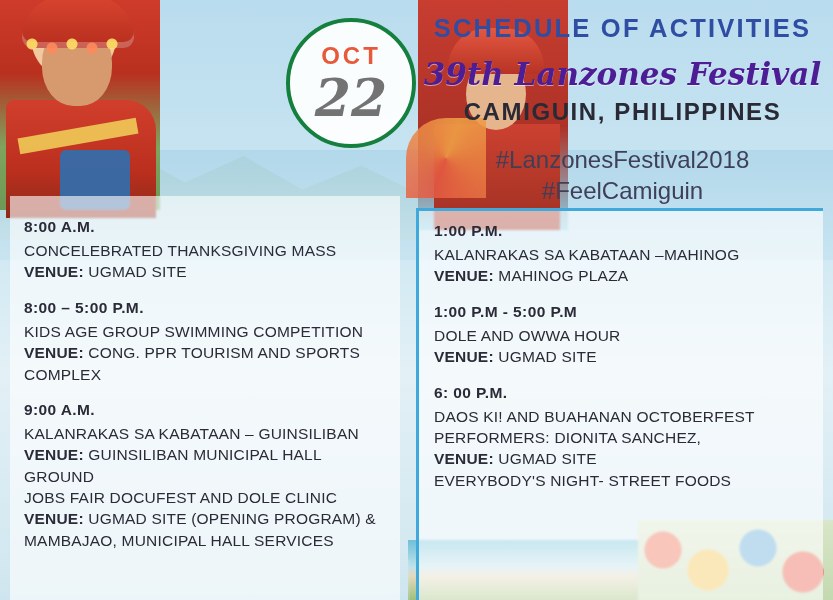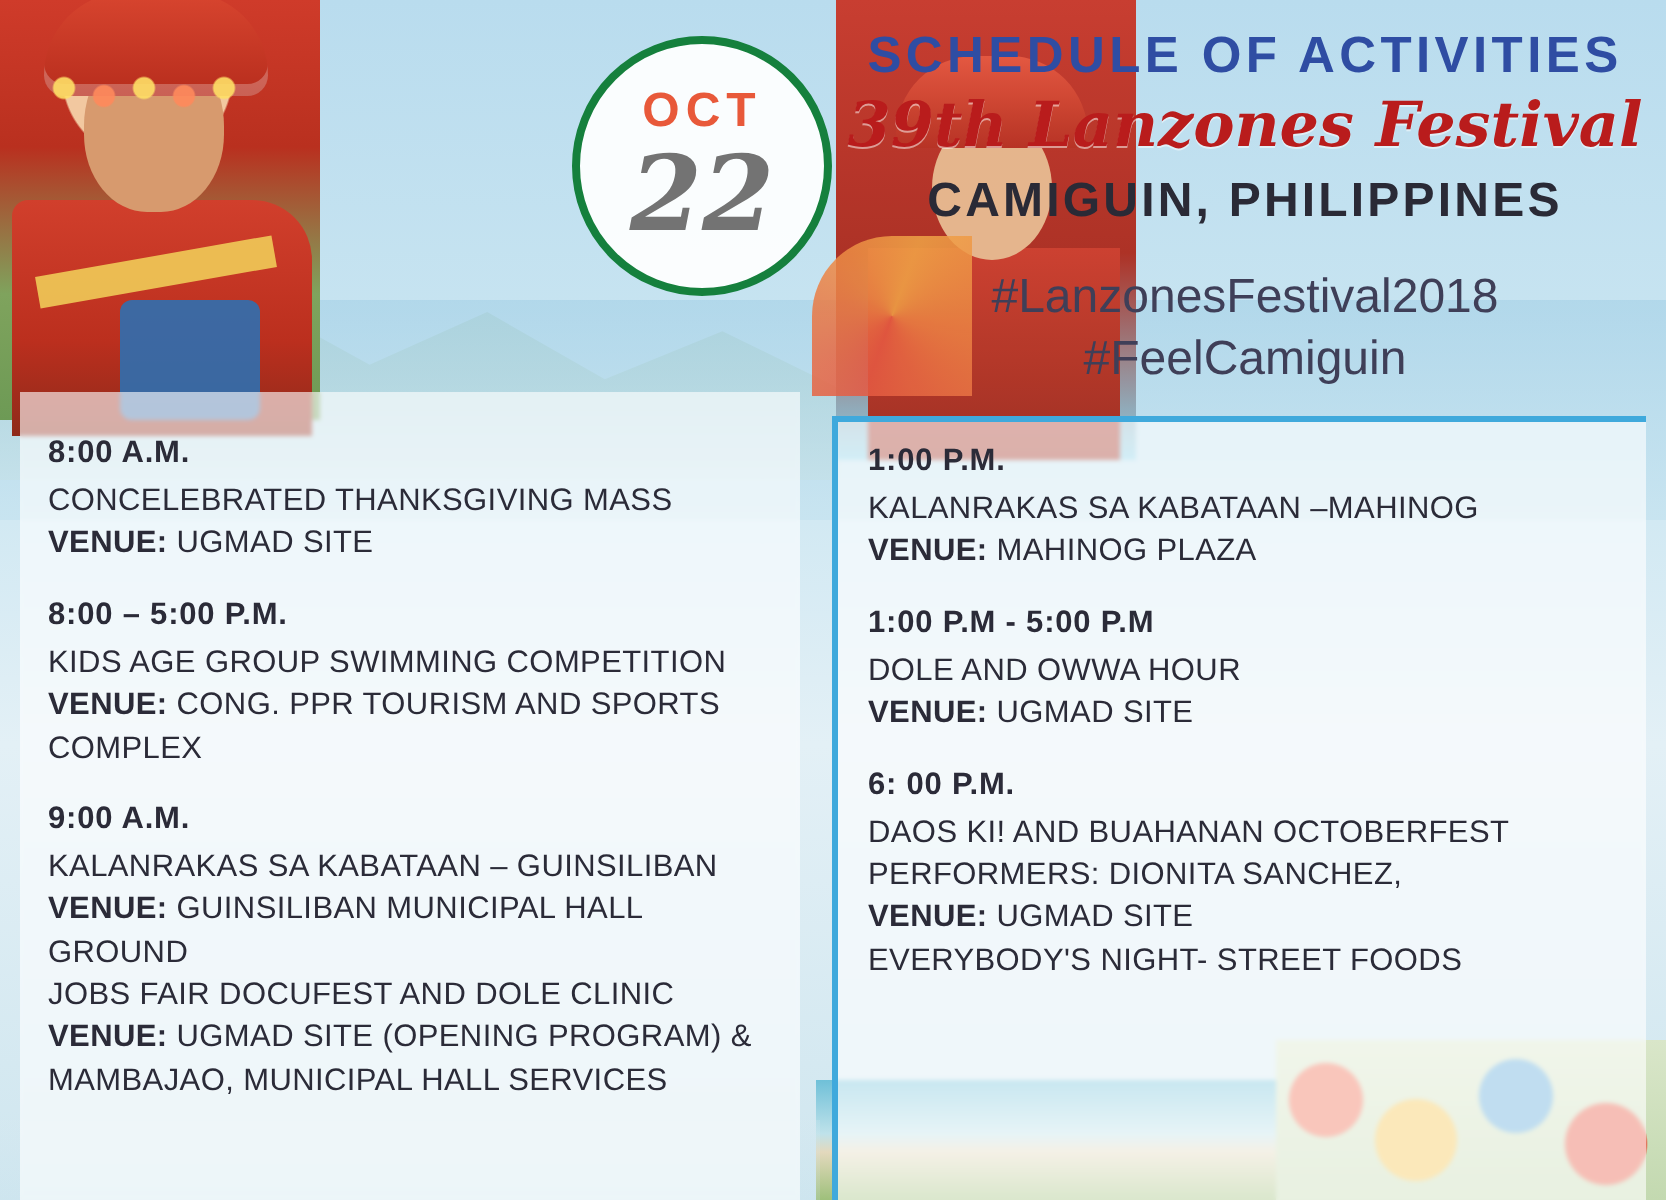--- a/index.html
+++ b/index.html
@@ -142,22 +142,22 @@
     text-align: center;
   }
   .title-main {
     font-size: 25.5px; letter-spacing: 2.2px; font-weight: 700;
     color: #2f4da3;
     white-space: nowrap;
   }
   .title-script {
     font-family: "DejaVu Serif", serif;
     font-style: italic; font-weight: 700;
-    font-size: 31px; color: #b91c1c;
-    margin-top: 2px;
+    font-size: 31px; color: #4c1d95;
+    margin-top: 13px;
     text-shadow: 0 1px 0 rgba(255,255,255,.5);
     white-space: nowrap;
   }
   .title-place {
     font-size: 24px; font-weight: 700; letter-spacing: 1.6px;
     color: #2a2a36; margin-top: 6px;
   }
   .hashtags {
     margin-top: 18px; font-size: 24px; color: #3f3f58; line-height: 1.3;
   }

